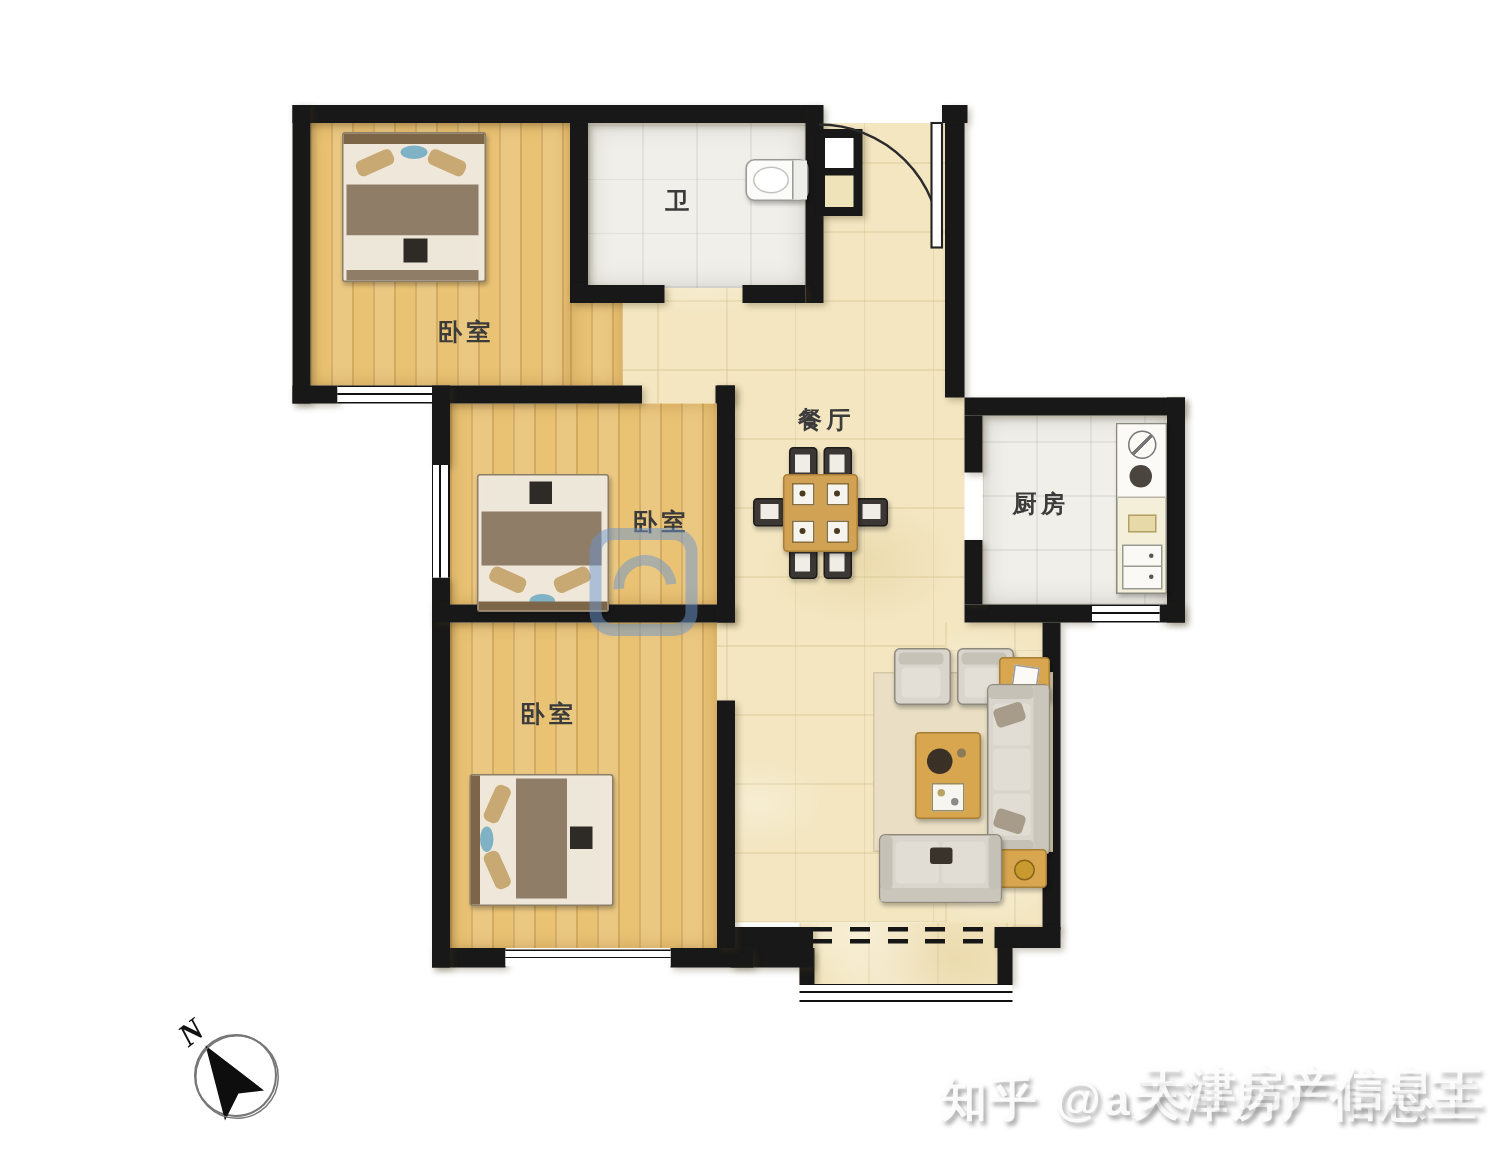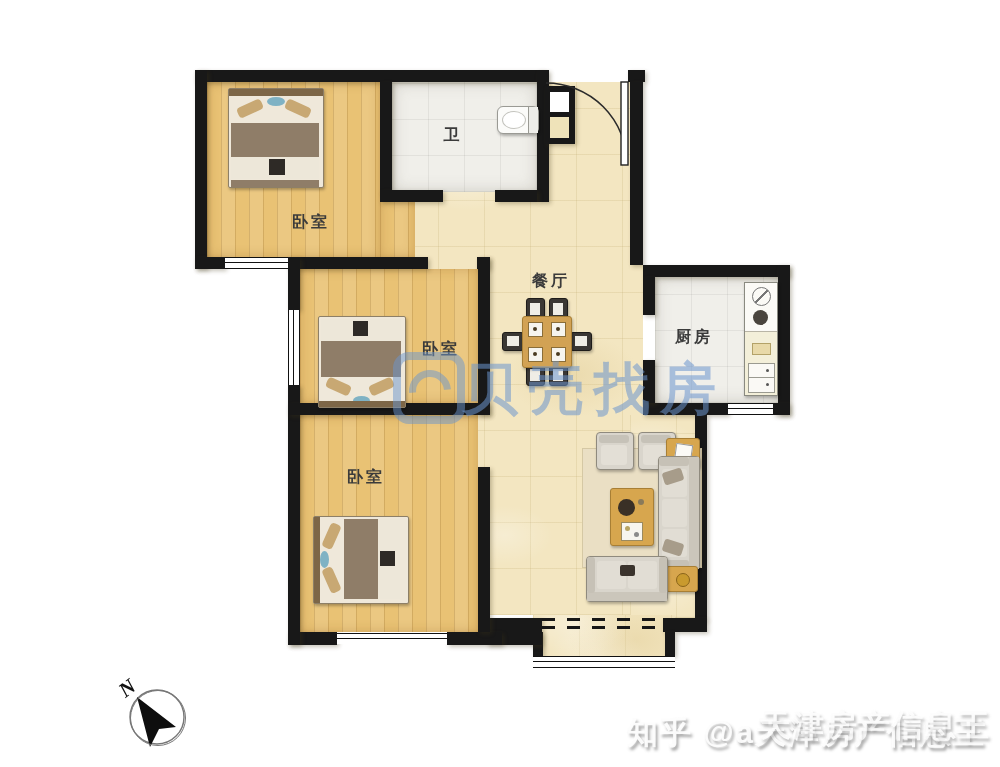--- a/index.html
+++ b/index.html
@@ -242,20 +242,19 @@
   </div>
 
   <span class="room-label" style="left:311px;top:222px;">卧室</span>
   <span class="room-label" style="left:453px;top:135px;">卫</span>
   <span class="room-label" style="left:551px;top:281px;">餐厅</span>
   <span class="room-label" style="left:694px;top:337px;">厨房</span>
   <span class="room-label" style="left:441px;top:349px;">卧室</span>
   <span class="room-label" style="left:366px;top:477px;">卧室</span>
 
   <div class="wm-logo" style="left:393px;top:352px;"></div>
-  <span class="wm-center" style="left:462px;top:352px;font-size:56px;letter-spacing:10px;">贝壳找房</span>
   <span class="wm-corner" style="left:627px;top:712px;">知乎 @a天津房产信息王</span>
   <span class="wm-corner" style="left:760px;top:705px;opacity:0.75;">天津房产信息王</span>
 
   <div class="compass-circle" style="left:130px;top:690px;"></div>
   <span class="compass-n" style="left:120px;top:676px;">N</span>
 
 </div>
 
 </body></html>

